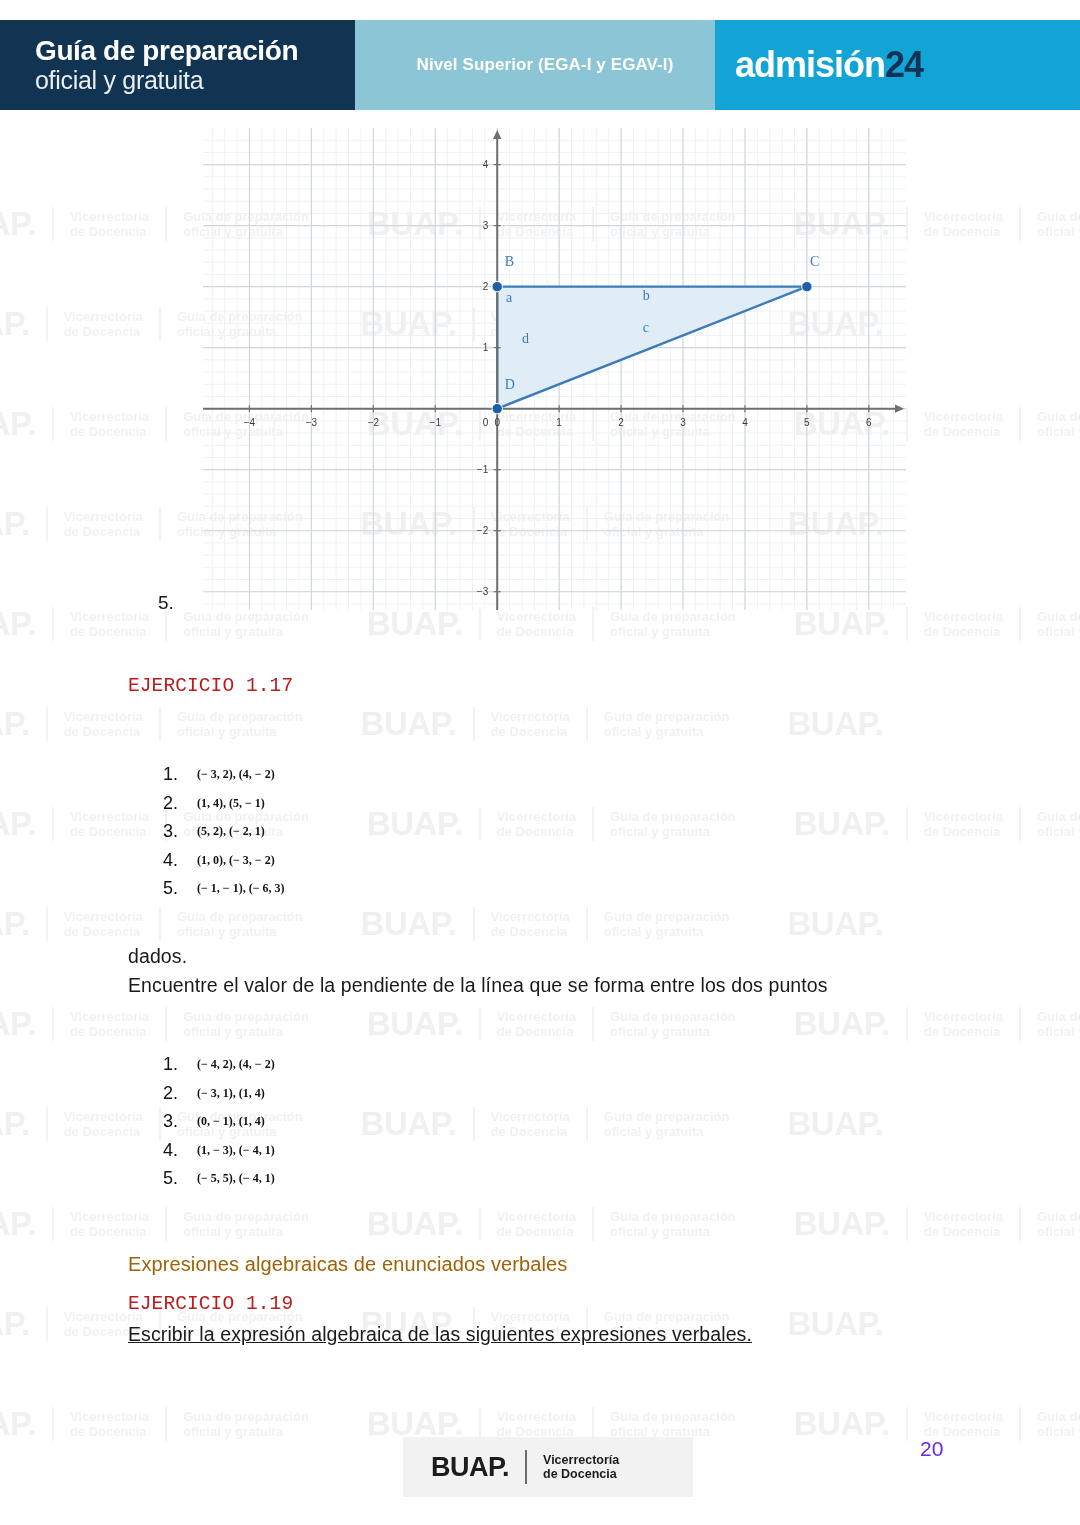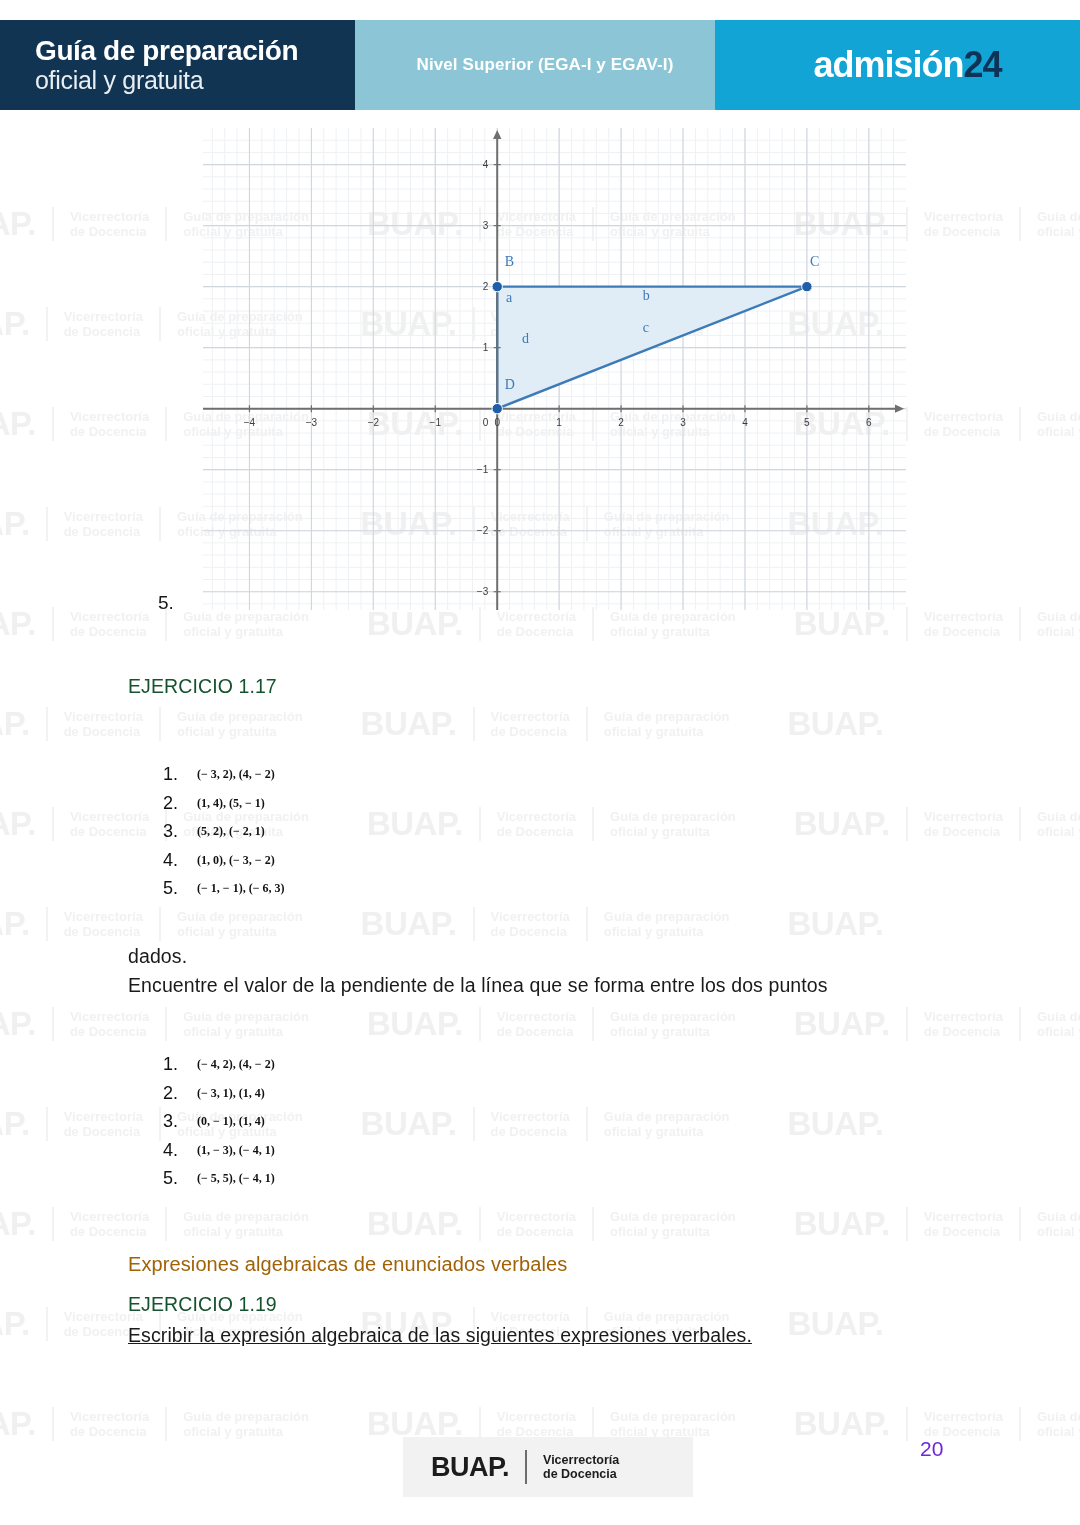--- a/index.html
+++ b/index.html
@@ -66,38 +66,37 @@
   }
   #hdr-nivel{
     width:360px;height:90px;background:#8cc6d6;
     justify-content:center;
   }
   #hdr-nivel span{
     color:#ffffff;font-weight:bold;font-size:17px;letter-spacing:0.1px;
   }
   #hdr-adm{
     width:365px;height:90px;background:#13a4d6;
-    justify-content:center;
   }
   #hdr-adm .a1{color:#ffffff;font-weight:bold;font-size:36px;letter-spacing:-1px;}
   #hdr-adm .a2{color:#0f3356;font-weight:bold;font-size:36px;letter-spacing:-1px;}
 
   
   #chart-wrap{
     position:absolute;left:203px;top:128px;width:703px;height:482px;z-index:3;
   }
   #chart-svg{display:block;}
 
   
   .content{position:absolute;z-index:4;}
   #item5{
     left:158px;top:592px;font-size:19px;color:#1a1a1a;
   }
   .ej-title{
-    font-size:19.5px;color:#14532d;letter-spacing:0.1px;
+    font-size:19.5px;color:#b91c1c;letter-spacing:0.1px;font-family:Liberation Mono, monospace;
   }
   .ej-desc{
     font-size:19.5px;color:#1a1a1a;letter-spacing:0.1px;
   }
   .section-head{
     font-size:20px;color:#a16207;letter-spacing:0.1px;
   }
   ol.mathlist{
     margin:0;padding:0;list-style:none;
   }

